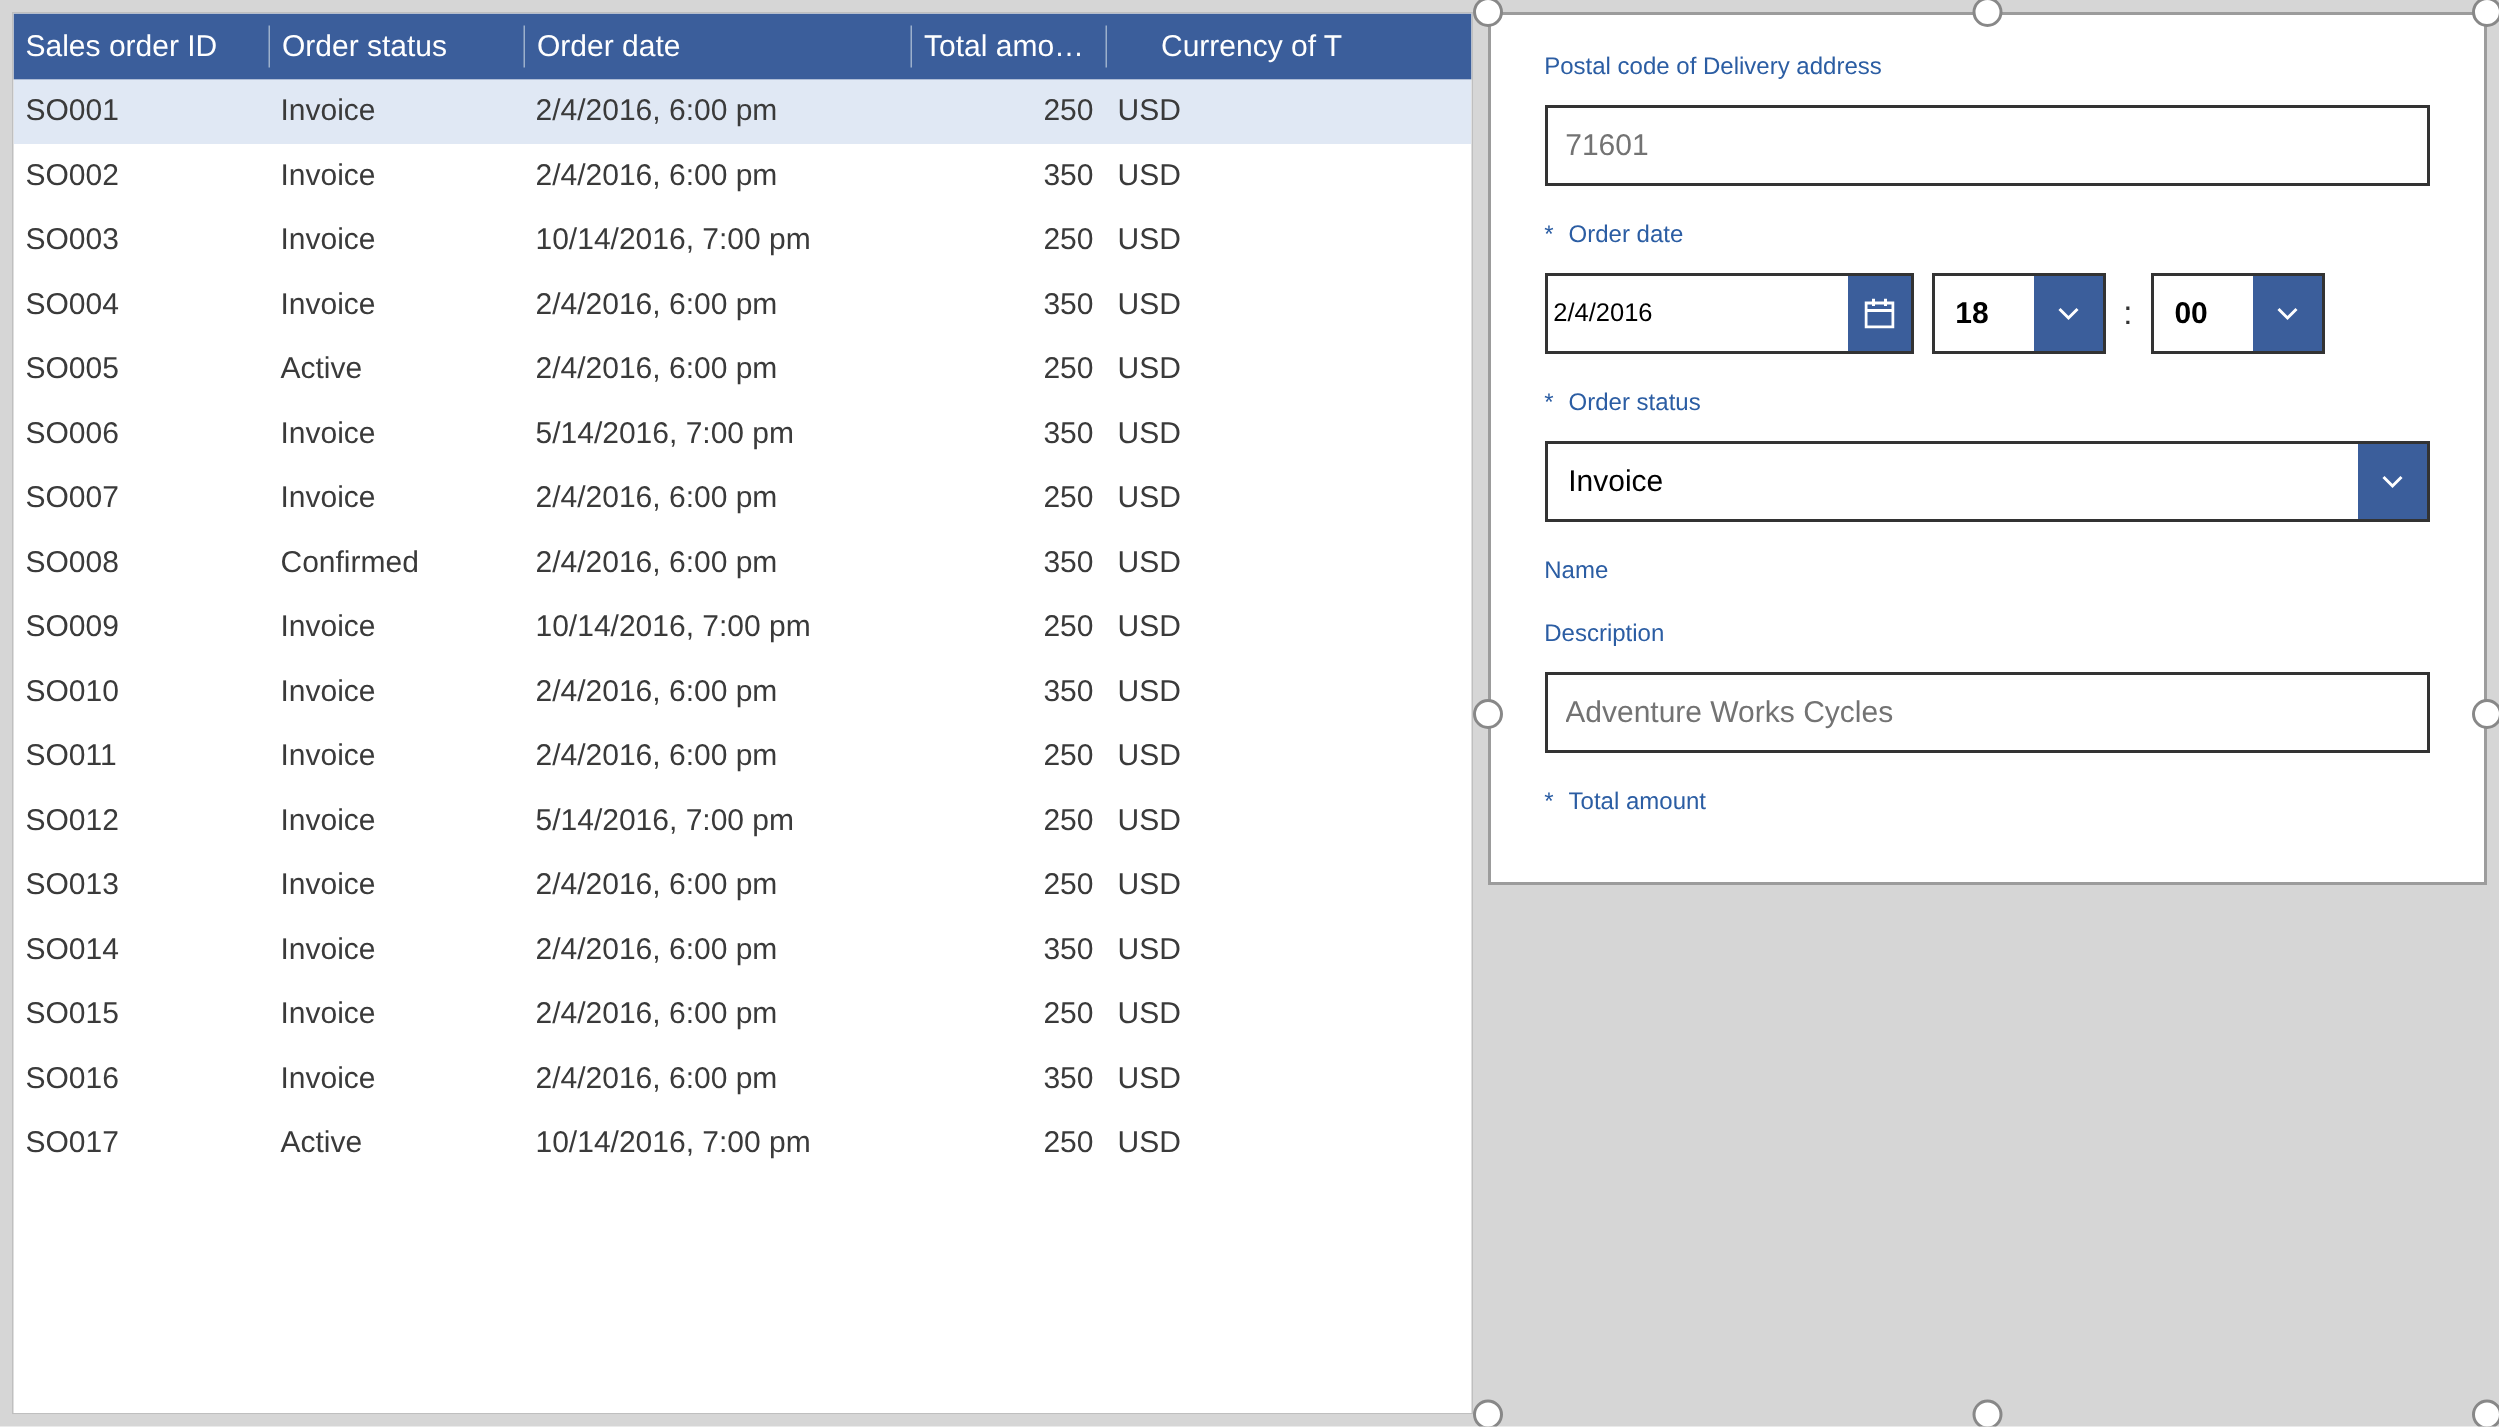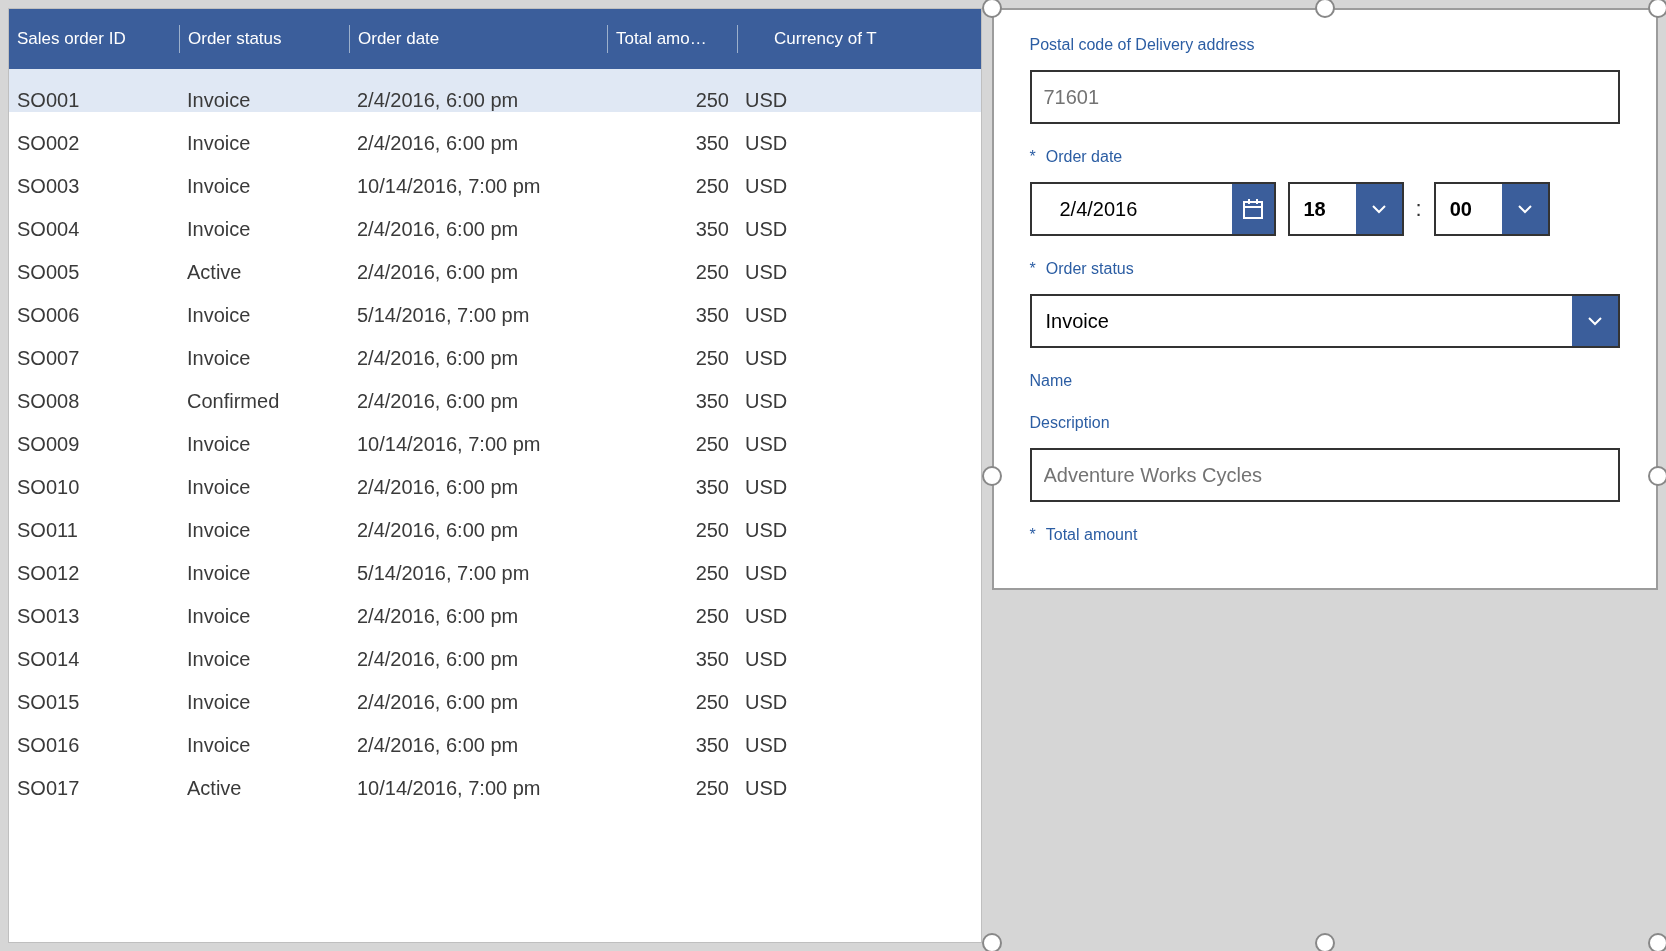--- a/index.html
+++ b/index.html
@@ -24,22 +24,22 @@
     overflow: hidden;
     display: flex;
     flex-direction: column;
   }
   .thead {
     display: flex;
     background: #3b5998;
     background: #3a5a99;
     background: #3b5e9b;
     color: #fff;
-    font-size: 17px;
-    height: 60px;
+    font-size: 20px;
+    height: 44px;
     align-items: center;
   }
   .thead { background: #3b5e9b; }
   .th {
     padding: 0 8px;
     border-left: 1px solid #9cb0cc;
     height: 28px;
     display: flex;
     align-items: center;
     white-space: nowrap;
@@ -53,21 +53,21 @@
   .th.col-amount { justify-content: flex-start; }
   .col-curr   { flex: 1 1 auto; padding-left: 36px; }
   .tbody {
     flex: 1;
     overflow-y: scroll;
     overflow-x: scroll;
   }
   .tr {
     display: flex;
     height: 43px;
-    align-items: flex-end;
+    align-items: center;
     font-size: 20px;
     color: #3a3a3a;
   }
   .tr.selected { background: #e0e8f4; }
   .td {
     padding: 0 8px;
     white-space: nowrap;
     overflow: hidden;
   }
   .td.col-amount { text-align: right; padding-right: 8px;}
@@ -108,21 +108,21 @@
     color: #333;
     background: #fff;
   }
   .control input {
     border: none; outline: none;
     width: 100%; font-size: 20px; color: #737373;
     background: transparent;
   }
   .date-row { display: flex; align-items: center; gap: 12px; }
   .date-box { flex: 0 0 246px; display: flex; border: 2px solid #333; height: 54px;}
-  .date-box .txt { flex:1; padding: 0 28px; display:flex; align-items:center; font-size:20px;}
+  .date-box .txt { flex:1; padding: 0 4px; display:flex; align-items:center; font-size:17px;}
   .icon-btn {
     width: 42px; background: #3b5e9b; display:flex; align-items:center; justify-content:center;
   }
   .icon-btn svg { fill: #fff; }
   .combo {
     display:flex; border:2px solid #333; height:54px;
   }
   .combo .txt { flex:1; padding:0 14px; display:flex; align-items:center; font-size:20px;}
   .combo .caret {
     width: 46px; background:#3b5e9b; display:flex; align-items:center; justify-content:center;

